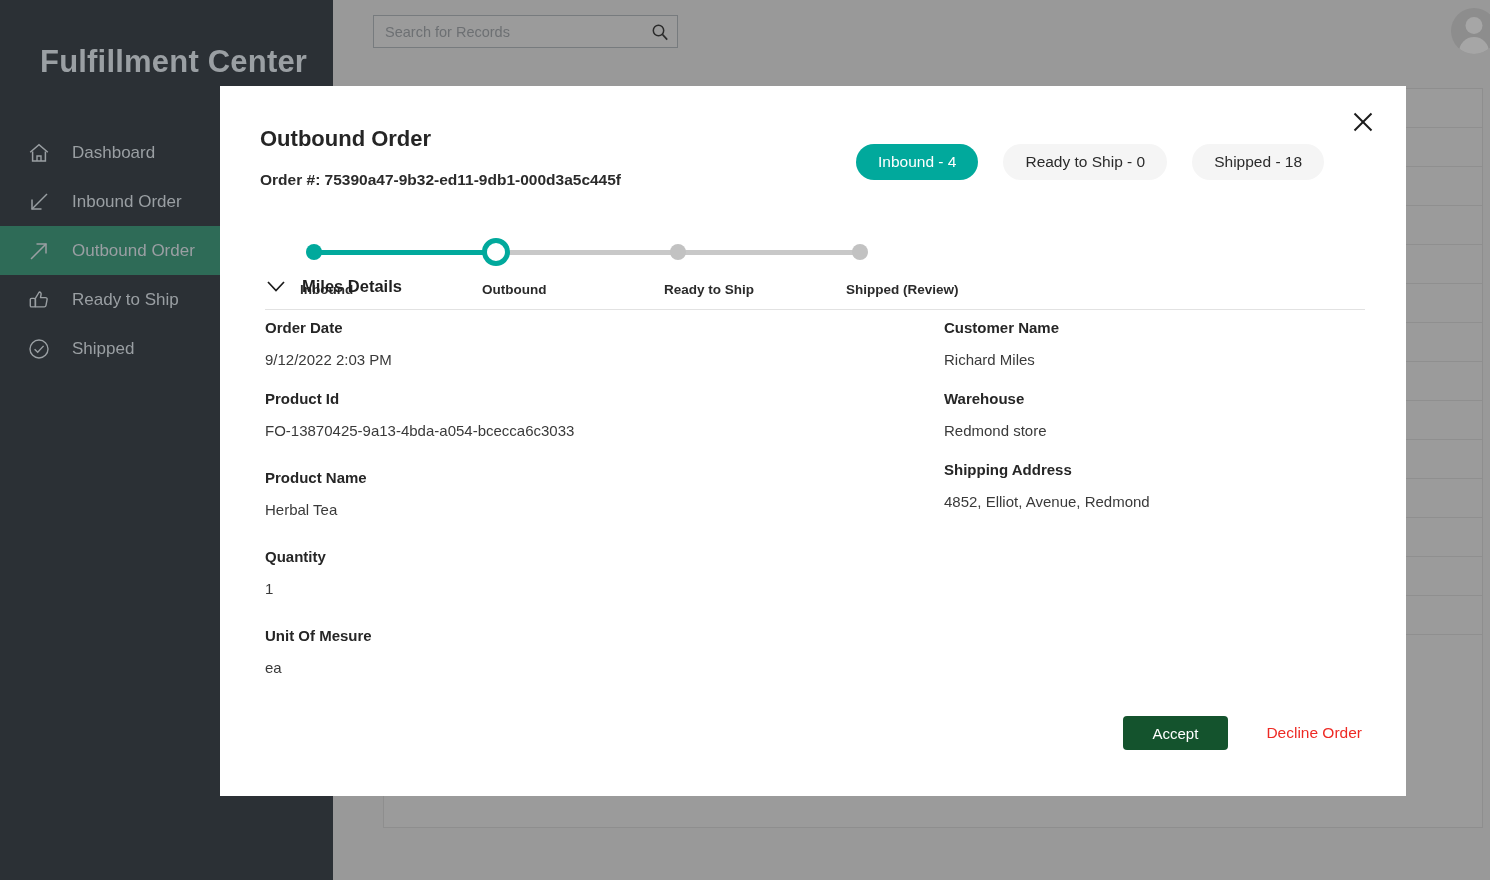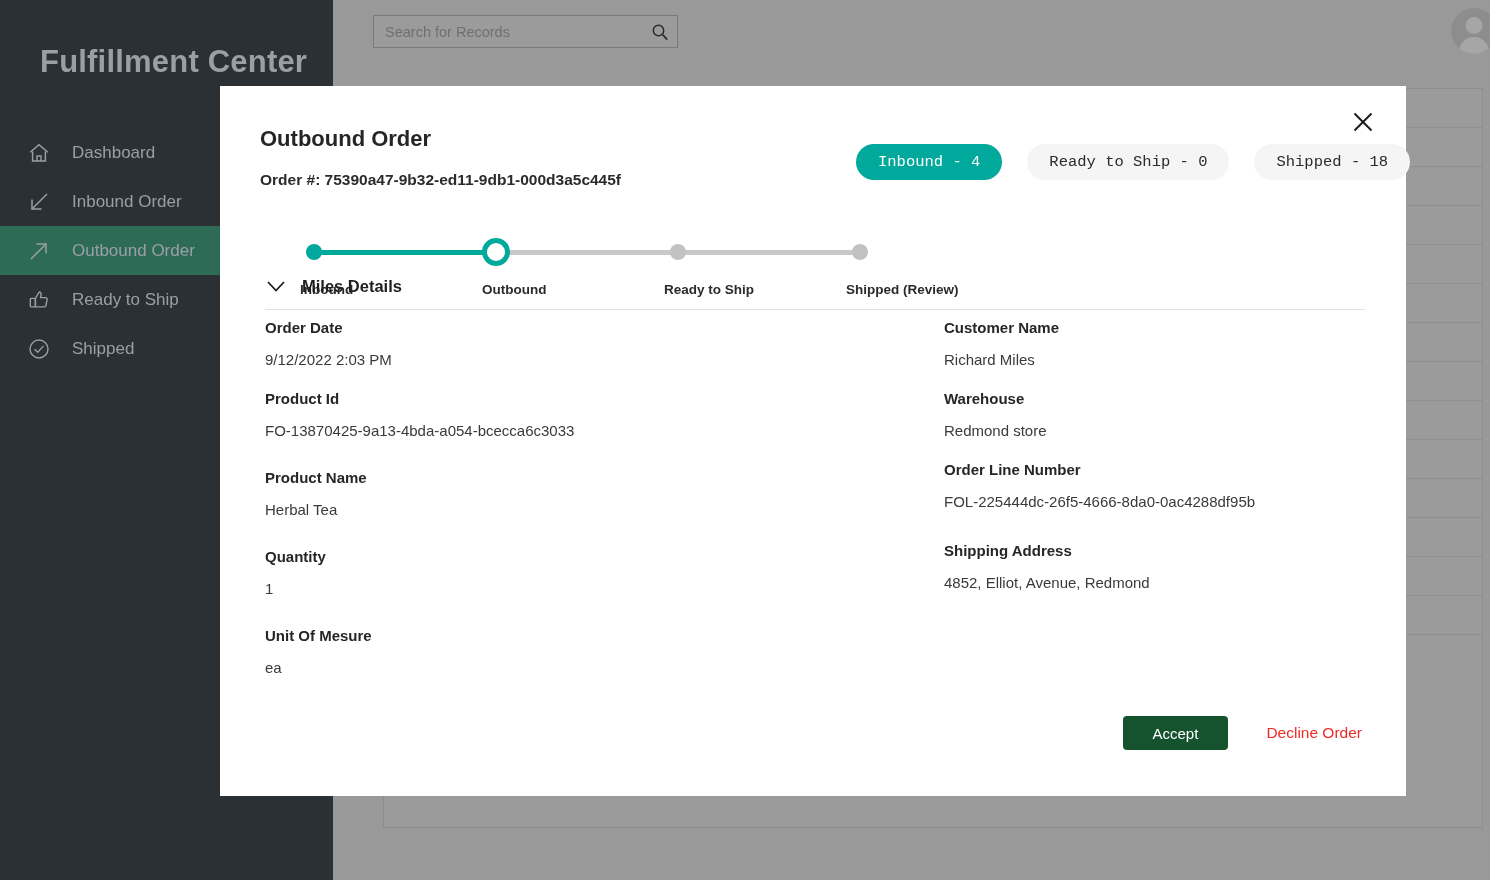--- a/index.html
+++ b/index.html
@@ -127,21 +127,21 @@
   }
   .order-no {
     position: absolute; left: 40px; top: 85px;
     font-size: 15.5px; font-weight: bold;
     color: #2b2b2b;
   }
 
   
   .tabs {
     position: absolute; left: 636px; top: 58px;
-    display: flex; gap: 25px; font-family: Liberation Mono, monospace;
+    display: flex; gap: 25px;
   }
   .tab {
     height: 36px;
     padding: 0 22px;
     border-radius: 18px;
     display: flex; align-items: center;
     font-size: 15.5px;
     color: #2b2b2b;
     background: #f5f5f5;
     white-space: nowrap;
@@ -419,24 +419,20 @@
           </div>
         <div class="col-right" id="col-right">
             <div class="field">
               <div class="k">Customer Name</div>
               <div class="v"> Richard Miles</div>
             </div>
             <div class="field">
               <div class="k">Warehouse</div>
               <div class="v">Redmond store</div>
             </div>
-            <div class="field gap-big">
-              <div class="k">Order Line Number</div>
-              <div class="v">FOL-225444dc-26f5-4666-8da0-0ac4288df95b</div>
-            </div>
             <div class="field">
               <div class="k">Shipping Address</div>
               <div class="v">4852, Elliot, Avenue, Redmond</div>
             </div>
           </div>
       </div>
 
       <div class="actions">
         <button class="btn-accept">Accept</button>
         <button class="btn-decline">Decline Order</button>

